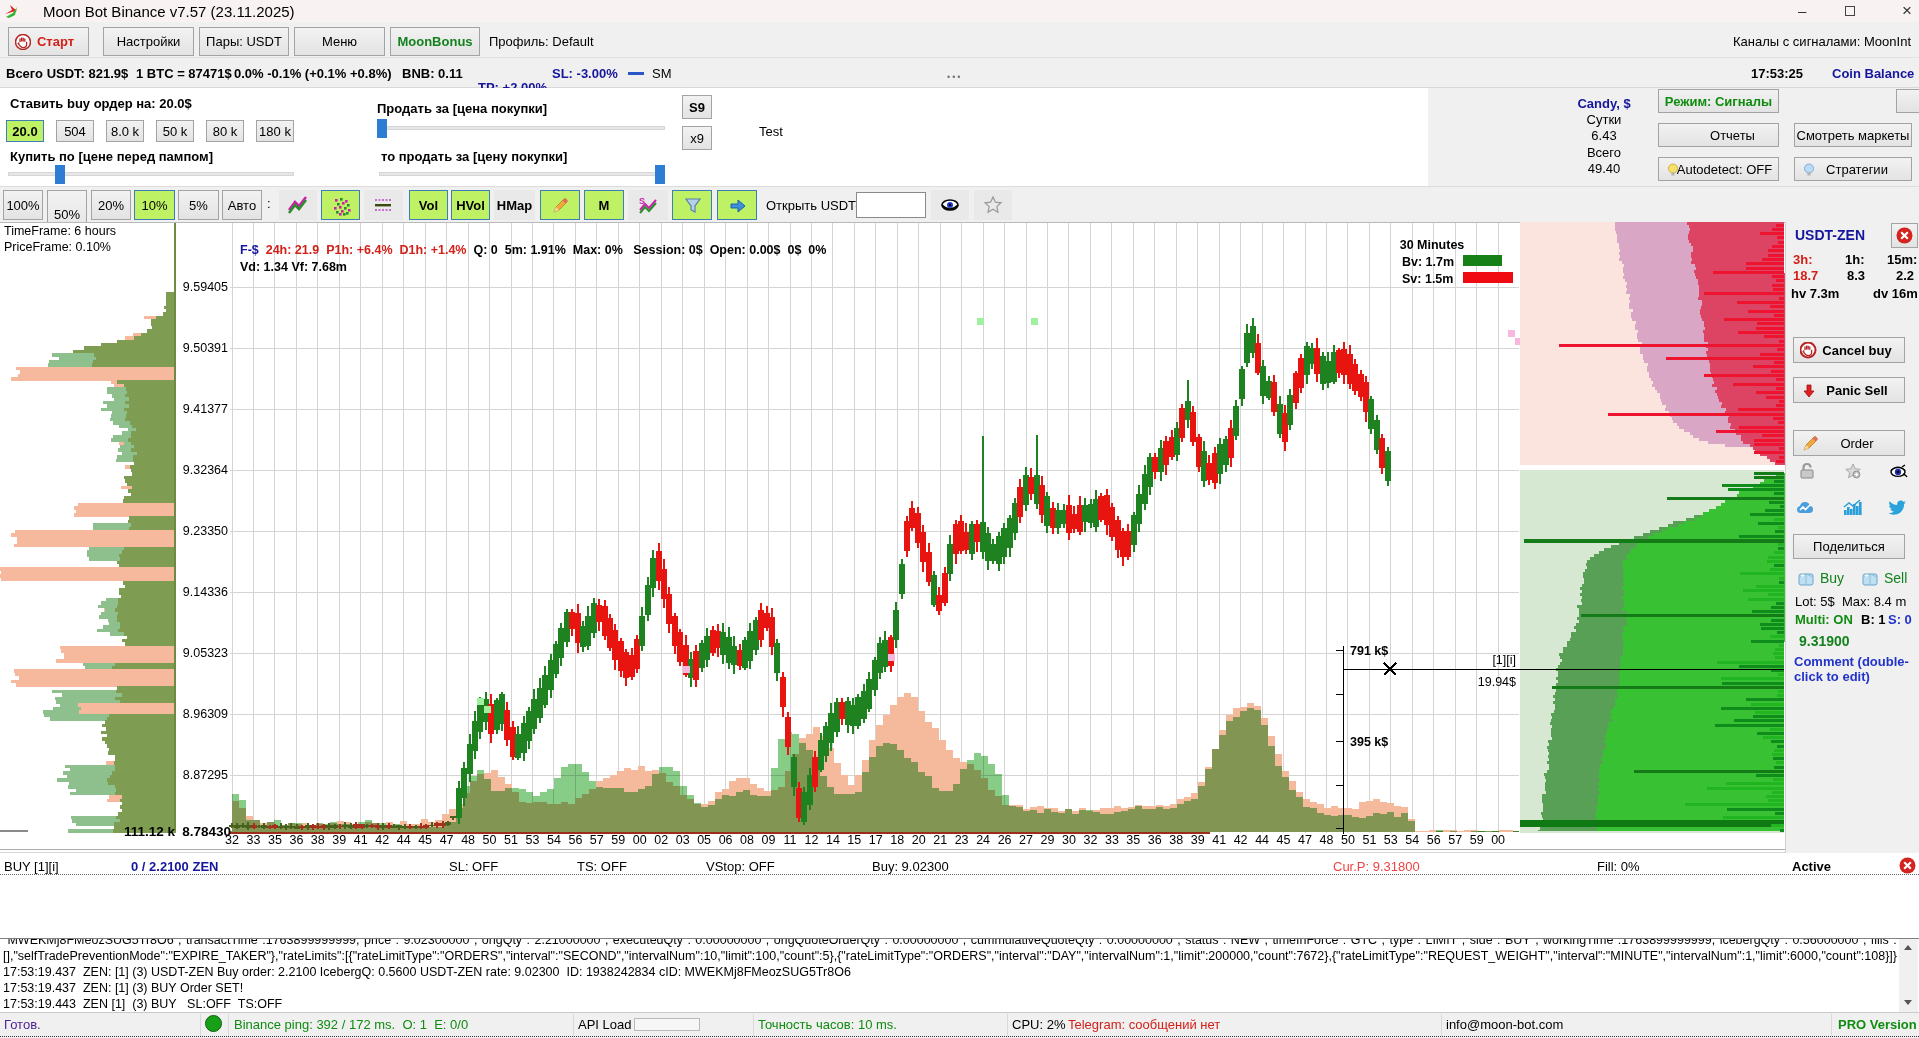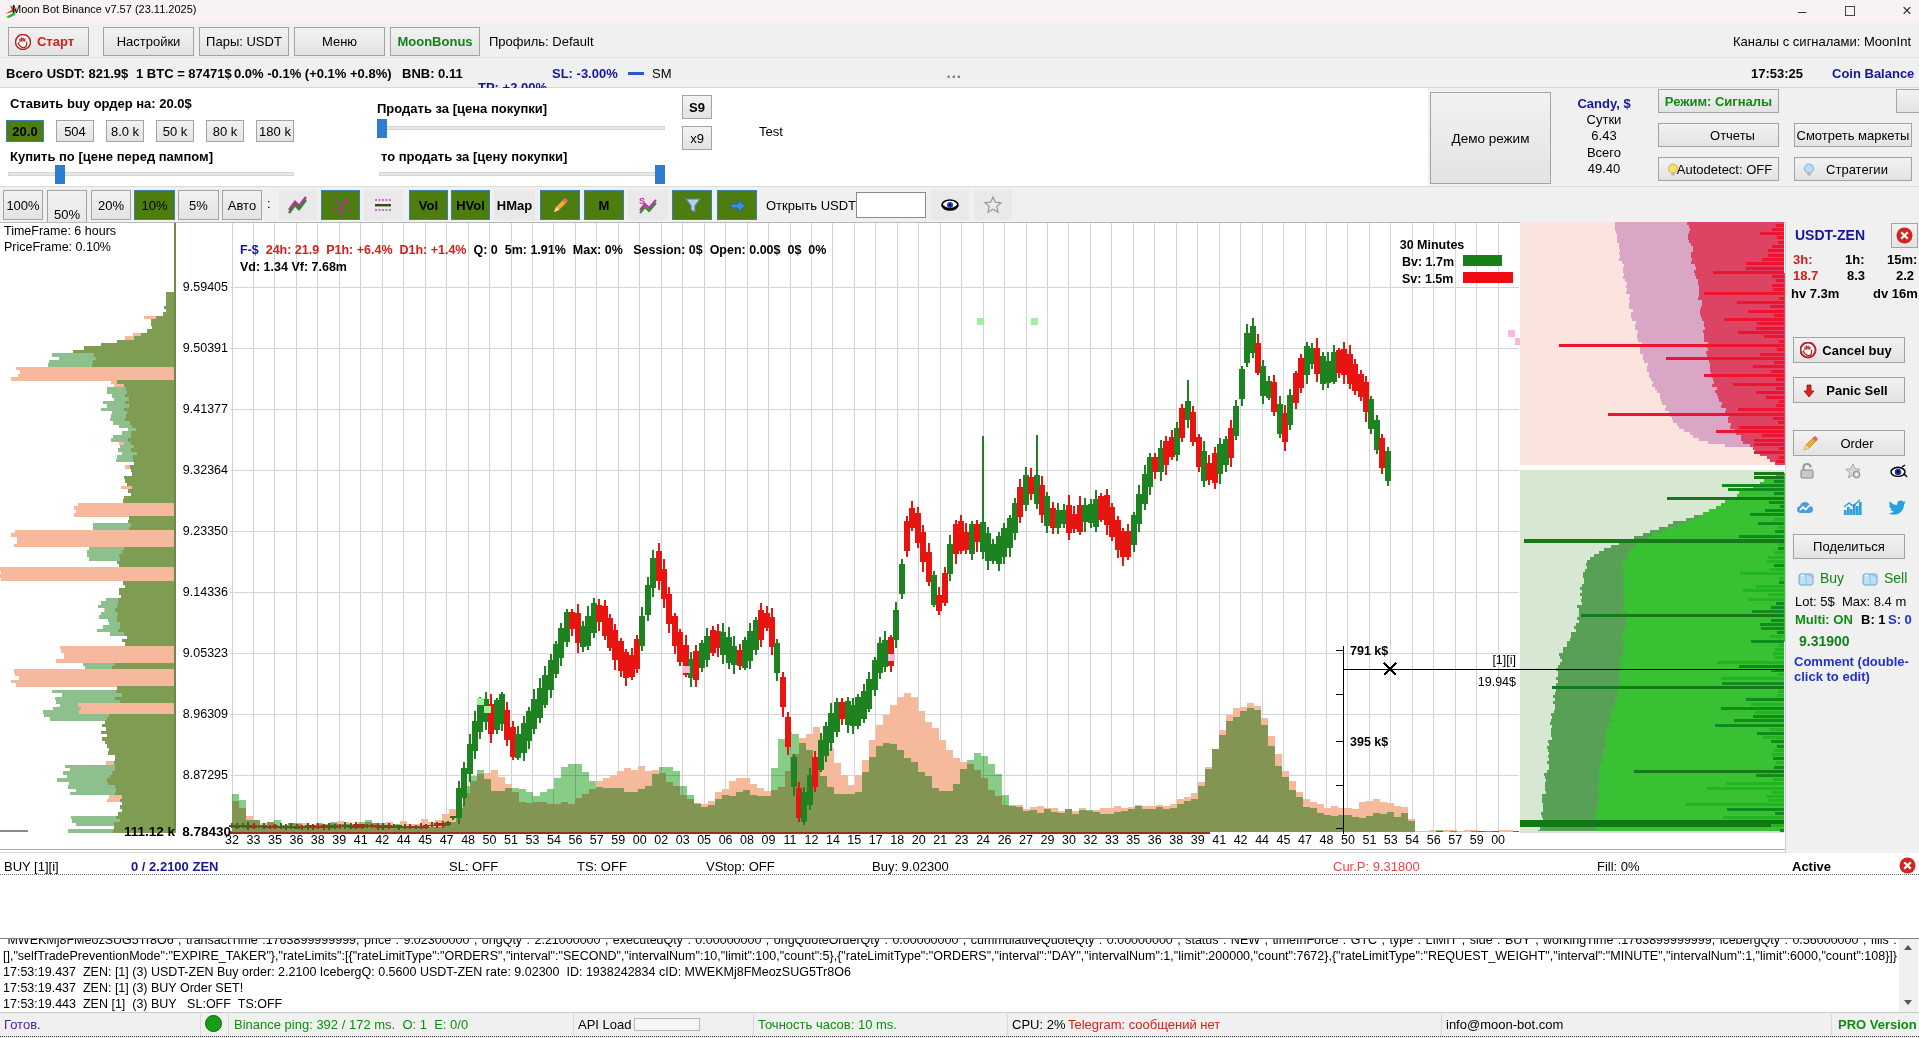--- a/index.html
+++ b/index.html
@@ -1,35 +1,35 @@
 <!DOCTYPE html>
 <html><head><meta charset="utf-8"><style>
 *{margin:0;padding:0;box-sizing:border-box}
 html,body{width:1919px;height:1038px;overflow:hidden}
 #app{position:relative;width:1919px;height:1038px;background:#fff;font-family:"Liberation Sans",sans-serif;color:#000}
 .abs{position:absolute}
 .btn{position:absolute;background:linear-gradient(#f2f2f2,#e3e3e3);border:1px solid #a3a3a3;display:flex;align-items:center;justify-content:center;font-size:13px;white-space:nowrap}
 .flatbtn{position:absolute;background:#e9e9e9;display:flex;align-items:center;justify-content:center;font-size:13px}
-.bluebtn{position:absolute;background:#4d7c0f;border:1px solid #3d7fb4;display:flex;align-items:center;justify-content:center;font-size:13px}
+.bluebtn{position:absolute;background:#bef264;border:1px solid #3d7fb4;display:flex;align-items:center;justify-content:center;font-size:13px}
 .lbl{position:absolute;font-size:13px;white-space:nowrap}
 .b{font-weight:bold}
 .navy{color:#15159d}
 .red{color:#d32018}
 .green{color:#13821c}
 .slider{position:absolute;height:4px;background:#e7e7e7;border:1px solid #d6d6d6}
 .thumb{position:absolute;width:10px;height:19px;background:#2d7dd2}
 .vsep{position:absolute;width:1px;background:#d9d9d9}
 </style></head><body>
 <div id="app">
 <div class="abs" style="left:0px;top:0px;width:1919px;height:22px;background:#f8f3f2"></div>
 <svg class="abs" style="left:4px;top:4px" width="15" height="15" viewBox="0 0 15 15">
       <path d="M1 10 L8 6 L6 1 L13 7 L8 8 Z" fill="#e02424"></path>
       <path d="M2 13 L9 9 L13 3 L11 11 L5 14 Z" fill="#2db52d"></path>
     </svg>
-<div class="lbl" style="left:12px;top:3px;font-size:11px">Moon Bot Binance v7.57 (23.11.2025)</div>
+<div class="lbl" style="left:43px;top:3px;font-size:15px">Moon Bot Binance v7.57 (23.11.2025)</div>
 <div class="lbl" style="left:1798px;top:2px;font-size:15px;color:#333">–</div>
 <div class="abs" style="left:1845px;top:6px;width:10px;height:10px;border:1.2px solid #444"></div>
 <div class="lbl" style="left:1902px;top:1px;font-size:17px;color:#333">×</div>
 <div class="abs" style="left:0px;top:22px;width:1919px;height:36px;background:#f0f0f0;border-bottom:1px solid #e2e2e2"></div>
 <div class="btn" style="left:8px;top:27px;width:81px;height:29px;">
       <svg class="abs" style="left:6px;top:6px" width="16" height="16" viewBox="0 0 16 16">
         <circle cx="8" cy="8" r="7.5" fill="#fff" stroke="#b42525" stroke-width="1.5"></circle>
         <path d="M5 8 V4.5 M6.6 7.5 V3.5 M8.2 7.5 V3.8 M9.8 7.8 V4.6 M4.4 8.6 l-1.2 1 2 2.6 c.8 1 1.6 1.4 3 1.4 2 0 3.4-1.4 3.4-3.4 V7.8" stroke="#b42525" stroke-width="1.3" fill="none"></path>
       </svg>
       <span style="margin-left:14px;color:#d32018;font-weight:bold">Старт</span>
@@ -82,23 +82,20 @@
 <div class="slider" style="left:377px;top:126px;width:288px;height:4px;"></div>
 <div class="thumb" style="left:377px;top:119px;width:10px;height:19px;"></div>
 <div class="lbl b" style="left:381px;top:149px;">то продать за [цену покупки]</div>
 <div class="slider" style="left:379px;top:172px;width:286px;height:4px;"></div>
 <div class="thumb" style="left:655px;top:165px;width:10px;height:19px;"></div>
 <div class="btn" style="left:682px;top:95px;width:30px;height:24px;">
       <b>S9</b>
     </div>
 <div class="btn" style="left:682px;top:126px;width:30px;height:24px;">x9</div>
 <div class="lbl" style="left:759px;top:124px;">Test</div>
-<div class="btn" style="left:1430px;top:92px;width:121px;height:92px;">
-      <span style="font-size:13.5px">Демо режим</span>
-    </div>
 <div class="lbl b navy" style="left:1565px;top:96px;width:78px;text-align:center">Candy, $</div>
 <div class="lbl" style="left:1565px;top:112px;width:78px;text-align:center">Сутки</div>
 <div class="lbl" style="left:1565px;top:128px;width:78px;text-align:center">6.43</div>
 <div class="lbl" style="left:1565px;top:145px;width:78px;text-align:center">Всего</div>
 <div class="lbl" style="left:1565px;top:161px;width:78px;text-align:center">49.40</div>
 <div class="btn" style="left:1658px;top:89px;width:121px;height:24px;">
       <span class="b" style="color:#0f8c0f">Режим: Сигналы</span>
     </div>
 <div class="btn" style="left:1658px;top:123px;width:121px;height:24px;padding-left:28px;">Отчеты</div>
 <div class="btn" style="left:1658px;top:157px;width:121px;height:24px;">

